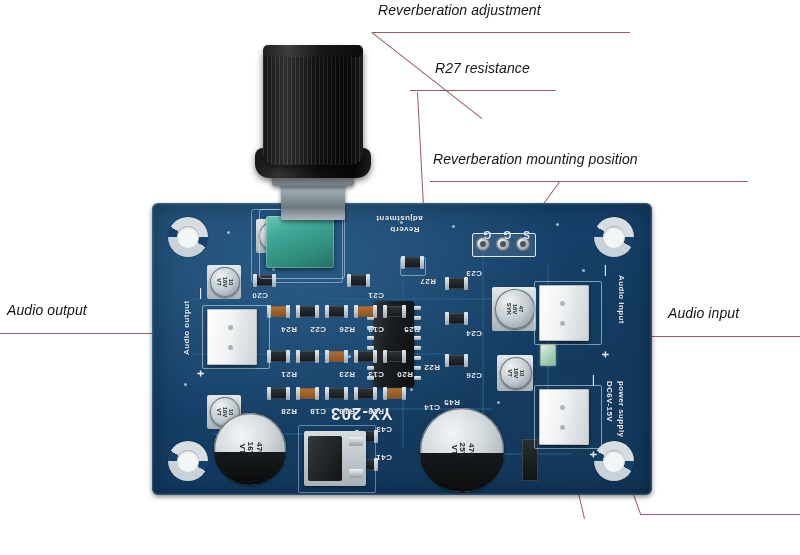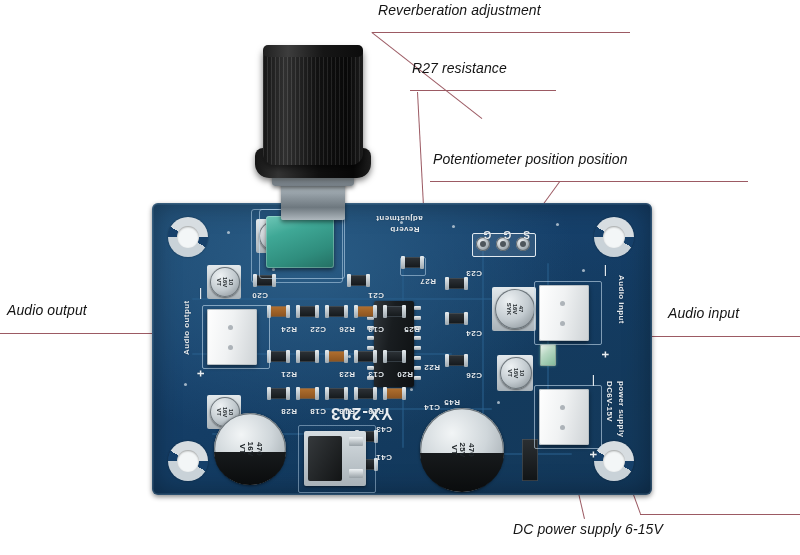--- a/index.html
+++ b/index.html
@@ -149,38 +149,37 @@
 </style>
 </head>
 <body>
 
 <div id="stage">
 
   <div class="callout" style="left:378px;top:2px;">Reverberation adjustment</div>
   <div class="rule" style="left:372px;top:32px;width:258px;"></div>
   <div class="leader" style="left:372px;top:32px;width:140px;transform:rotate(38deg);"></div>
 
-  <div class="callout" style="left:412px;top:60px;">R27 resistance</div>
+  <div class="callout" style="left:435px;top:60px;">R27 resistance</div>
   <div class="rule" style="left:410px;top:90px;width:146px;"></div>
   <div class="leader" style="left:418px;top:92px;width:172px;transform:rotate(87deg);"></div>
 
-  <div class="callout" style="left:433px;top:151px;">Potentiometer position position</div>
+  <div class="callout" style="left:433px;top:151px;">Reverberation mounting position</div>
   <div class="rule" style="left:430px;top:181px;width:318px;"></div>
   <div class="leader" style="left:560px;top:182px;width:73px;transform:rotate(126deg);"></div>
 
   <div class="callout" style="left:7px;top:302px;">Audio output</div>
   <div class="rule" style="left:0px;top:333px;width:215px;"></div>
 
   <div class="callout" style="left:668px;top:305px;">Audio input</div>
   <div class="rule" style="left:588px;top:336px;width:212px;"></div>
 
   <div class="rule" style="left:640px;top:514px;width:160px;"></div>
   <div class="leader" style="left:640px;top:514px;width:88px;transform:rotate(-110deg);"></div>
 
-  <div class="callout" style="left:513px;top:521px;">DC power supply 6-15V</div>
   <div class="leader" style="left:584px;top:519px;width:107px;transform:rotate(-103deg);"></div>
 
   <div id="pcb">
 
     <div class="trace" style="left:40px;top:95px;width:300px;height:2px;"></div>
     <div class="trace" style="left:40px;top:150px;width:260px;height:2px;"></div>
     <div class="trace" style="left:250px;top:55px;width:2px;height:190px;"></div>
     <div class="trace" style="left:330px;top:40px;width:2px;height:200px;"></div>
     <div class="trace" style="left:160px;top:205px;width:180px;height:2px;"></div>
     <div class="trace" style="left:395px;top:60px;width:2px;height:170px;"></div>

